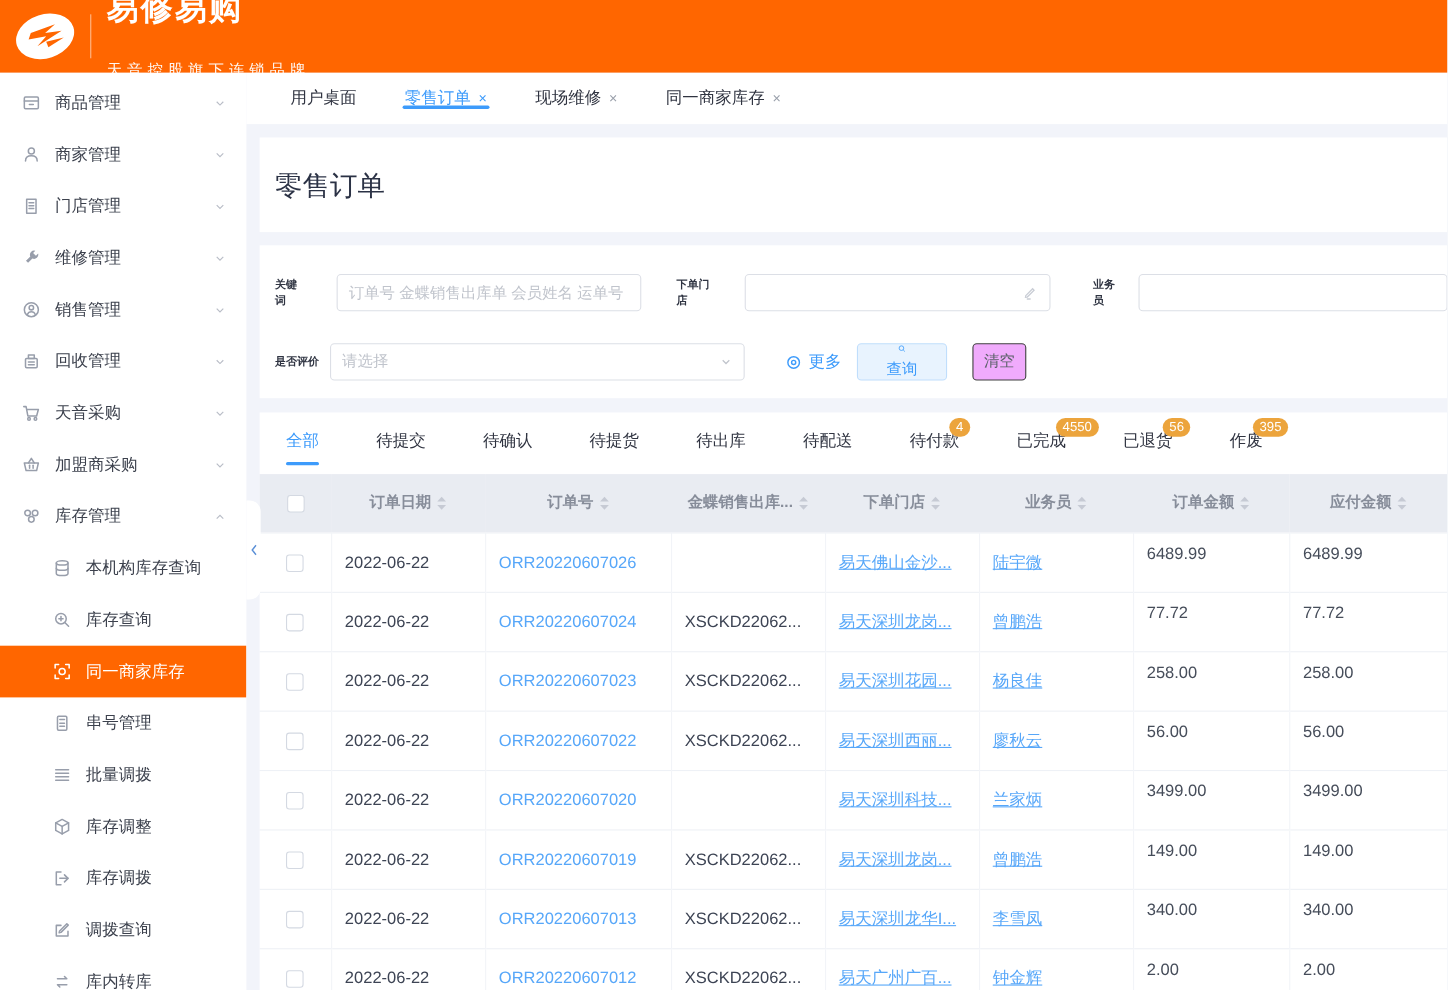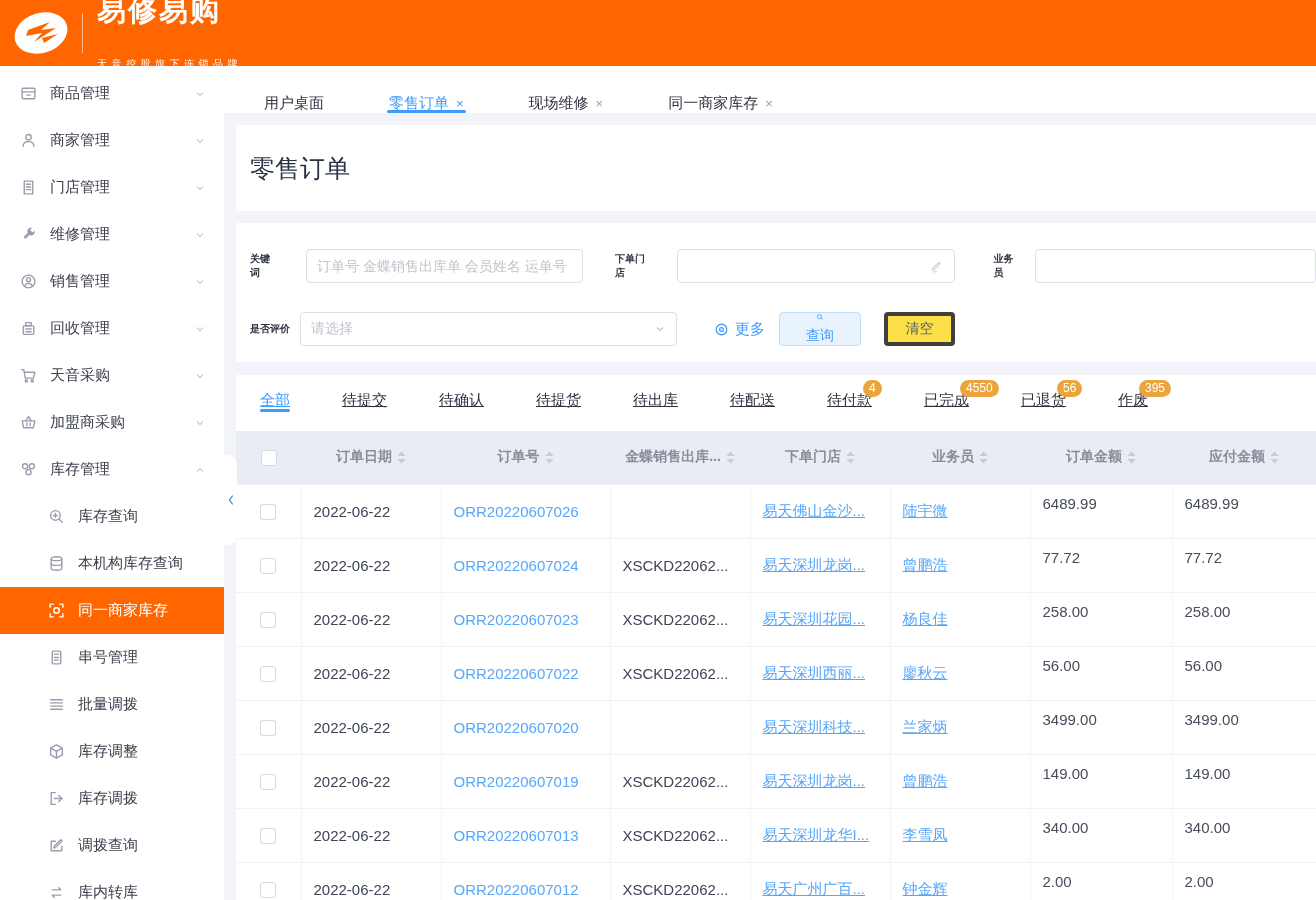--- a/index.html
+++ b/index.html
@@ -7,21 +7,21 @@
     font-family:"Liberation Sans","DejaVu Sans",sans-serif; font-size:14px; color:#3c414d; }
   #app { position:relative; width:1316px; height:900px; background:#f2f4fa; overflow:hidden; }
 
   
   .topbar { position:absolute; top:0; left:0; right:0; height:66px; background:#ff6600;
     display:flex; align-items:center; padding-left:12px; z-index:20; }
   .logo-mark { width:62px; height:50px; flex:none; }
   .logo-divider { width:1px; height:40px; background:rgba(255,255,255,.55); margin:0 14px 0 8px; }
   .logo-texts { display:flex; flex-direction:column;gap:28px; }
   .logo-title { color:#fff; font-size:29px; font-weight:700; letter-spacing:2px; line-height:1.1; }
-  .logo-sub { color:#fff; font-size:10px; letter-spacing:4.5px; margin-top:3px; opacity:.95; }
+  .logo-sub { color:#fff; font-size:14px; letter-spacing:4.5px; margin-top:3px; opacity:.95; }
 
   
   .sidebar { position:absolute; top:66px; left:0; bottom:0; width:224px; background:#fff;
     z-index:10; overflow:hidden; padding-top:4px; }
   .side-item { height:47px; display:flex; align-items:center; padding:0 18px 0 20px; cursor:pointer; }
   .side-item .lbl { font-size:15px; margin-left:13px; flex:1; }
   .side-sub .side-item { padding-left:48px; }
   .side-item.active { background:#ff6600; color:#fff; }
   .side-item.active .lbl { color:#fff; }
   .ic { width:17px; height:17px; flex:none; stroke:#989eab; fill:none; stroke-width:1.3;
@@ -29,22 +29,22 @@
   .icf { fill:#989eab; stroke:none; }
   .active .ic { stroke:#fff; }
   .chev { width:12px; height:12px; stroke:#b9bdc7; fill:none; stroke-width:1.4; flex:none; }
   .collapse-handle { position:absolute; top:455px; left:224px; width:13px; height:90px;
     background:#fff; border-radius:0 10px 10px 0; display:flex; align-items:center;
     justify-content:center; z-index:9; cursor:pointer; }
   .collapse-handle svg { width:10px; height:12px; stroke:#5a8fd6; fill:none; stroke-width:1.5; }
 
   
   .main { position:absolute; top:66px; left:224px; right:0; bottom:0; }
-  .tabbar { height:47px; background:#fff; display:flex; align-items:flex-end;
-    padding-left:40px; gap:65px; }
+  .tabbar { height:47px; background:#fff; display:flex; align-items:center;
+    padding-left:40px; gap:44px; }
   .wtab { display:flex; align-items:center; gap:7px; font-size:15px; color:#303441;
     position:relative; cursor:pointer; }
   .wtab .x { font-size:13px; color:#9aa0ab; }
   .wtab.active { color:#3d9bfb; }
   .wtab.active .x { color:#3d9bfb; }
   .wtab.active::after { content:""; position:absolute; left:-2px; right:-2px; bottom:0;
     height:3px; background:#3d9bfb; border-radius:2px; }
   .content { position:absolute; top:47px; left:0; right:0; bottom:0; background:#f2f4fa;
     padding:12px 0 0 12px; overflow:hidden; }
   .card { background:#fff; }
@@ -63,26 +63,26 @@
   .inp input::placeholder { color:#c0c4cc; }
   .ph { color:#c0c4cc; flex:1; }
   .sel-chev { width:12px; height:12px; stroke:#c0c4cc; fill:none; stroke-width:1.5; }
   .pencil-ic { width:15px; height:15px; stroke:#c9cdd5; fill:none; stroke-width:1.3; }
   .more-link { display:flex; align-items:center; gap:6px; color:#3d9bfb; font-size:15px; cursor:pointer; }
   .more-link svg { width:15px; height:15px; stroke:#3d9bfb; fill:none; stroke-width:1.4; }
   .btn { height:34px; border-radius:4px; display:inline-flex; align-items:center;
     justify-content:center; font-size:14px; cursor:pointer;flex-direction:column; }
   .btn-search { width:82px; background:#e8f3fe; border:1px solid #c0defc; color:#3d9bfb; gap:6px; }
   .btn-search svg { width:14px; height:14px; stroke:#3d9bfb; fill:none; stroke-width:1.5; }
-  .btn-clear { width:71px; background:#fde047; border:4px solid #404040; color:#5a6068; }
+  .btn-clear { width:49px; background:#f0abfc; border:1px solid #404040; color:#5a6068; }
 
   
   .table-card { min-height:520px; padding-top:16px; }
   .status-tabs { display:flex; gap:52px; padding-left:24px; height:40px; align-items:flex-start; }
-  .stab { position:relative; font-size:15px; color:#303441; cursor:pointer; padding-bottom:2px;text-decoration:underline; }
+  .stab { position:relative; font-size:15px; color:#303441; cursor:pointer; padding-bottom:13px; }
   .stab.active { color:#3d9bfb; }
   .stab.active::after { content:""; position:absolute; left:0; right:0; bottom:0;
     height:3px; background:#3d9bfb; border-radius:2px; }
   .badge { position:absolute; top:-11px; left:calc(100% - 9px); background:#eca43c; color:#fff;
     font-size:12px; line-height:17px; padding:0 6px; border-radius:9px; white-space:nowrap; }
 
   table { border-collapse:collapse; table-layout:fixed; width:1080px; }
   thead th { background:#e9ecf2; height:53px; font-size:14px; font-weight:600; color:#878d9a;
     text-align:center; }
   thead .th-inner { display:inline-flex; align-items:center; gap:5px; }
@@ -223,34 +223,34 @@
         </svg>
       <span class="lbl">库存管理</span>
       <svg class="chev" viewBox="0 0 16 16">
           <path d="M4 10 L8 6 L12 10"></path>
         </svg>
     </div>
 
     <div class="side-sub">
       <div class="side-item">
         <svg class="ic" viewBox="0 0 16 16">
+            <ellipse cx="8" cy="3.5" rx="5" ry="1.8"></ellipse>
+            <path d="M3 3.5 V12.5 C3 13.5 5.2 14.3 8 14.3 C10.8 14.3 13 13.5 13 12.5 V3.5"></path>
+            <path d="M3 8 C3 9 5.2 9.8 8 9.8 C10.8 9.8 13 9 13 8"></path>
+          </svg>
+        <span class="lbl">本机构库存查询</span>
+      </div>
+      <div class="side-item">
+        <svg class="ic" viewBox="0 0 16 16">
             <circle cx="7" cy="7" r="4.5"></circle>
             <line x1="10.5" y1="10.5" x2="13.5" y2="13.5"></line>
             <line x1="5.2" y1="7" x2="8.8" y2="7"></line>
             <line x1="7" y1="5.2" x2="7" y2="8.8"></line>
           </svg>
         <span class="lbl">库存查询</span>
-      </div>
-      <div class="side-item">
-        <svg class="ic" viewBox="0 0 16 16">
-            <ellipse cx="8" cy="3.5" rx="5" ry="1.8"></ellipse>
-            <path d="M3 3.5 V12.5 C3 13.5 5.2 14.3 8 14.3 C10.8 14.3 13 13.5 13 12.5 V3.5"></path>
-            <path d="M3 8 C3 9 5.2 9.8 8 9.8 C10.8 9.8 13 9 13 8"></path>
-          </svg>
-        <span class="lbl">本机构库存查询</span>
       </div>
       <div class="side-item active">
         <svg class="ic" viewBox="0 0 16 16">
             <path d="M2 5 V2 H5"></path>
             <path d="M11 2 H14 V5"></path>
             <path d="M14 11 V14 H11"></path>
             <path d="M5 14 H2 V11"></path>
             <circle cx="8" cy="8" r="2.6"></circle>
           </svg>
         <span class="lbl">同一商家库存</span>

